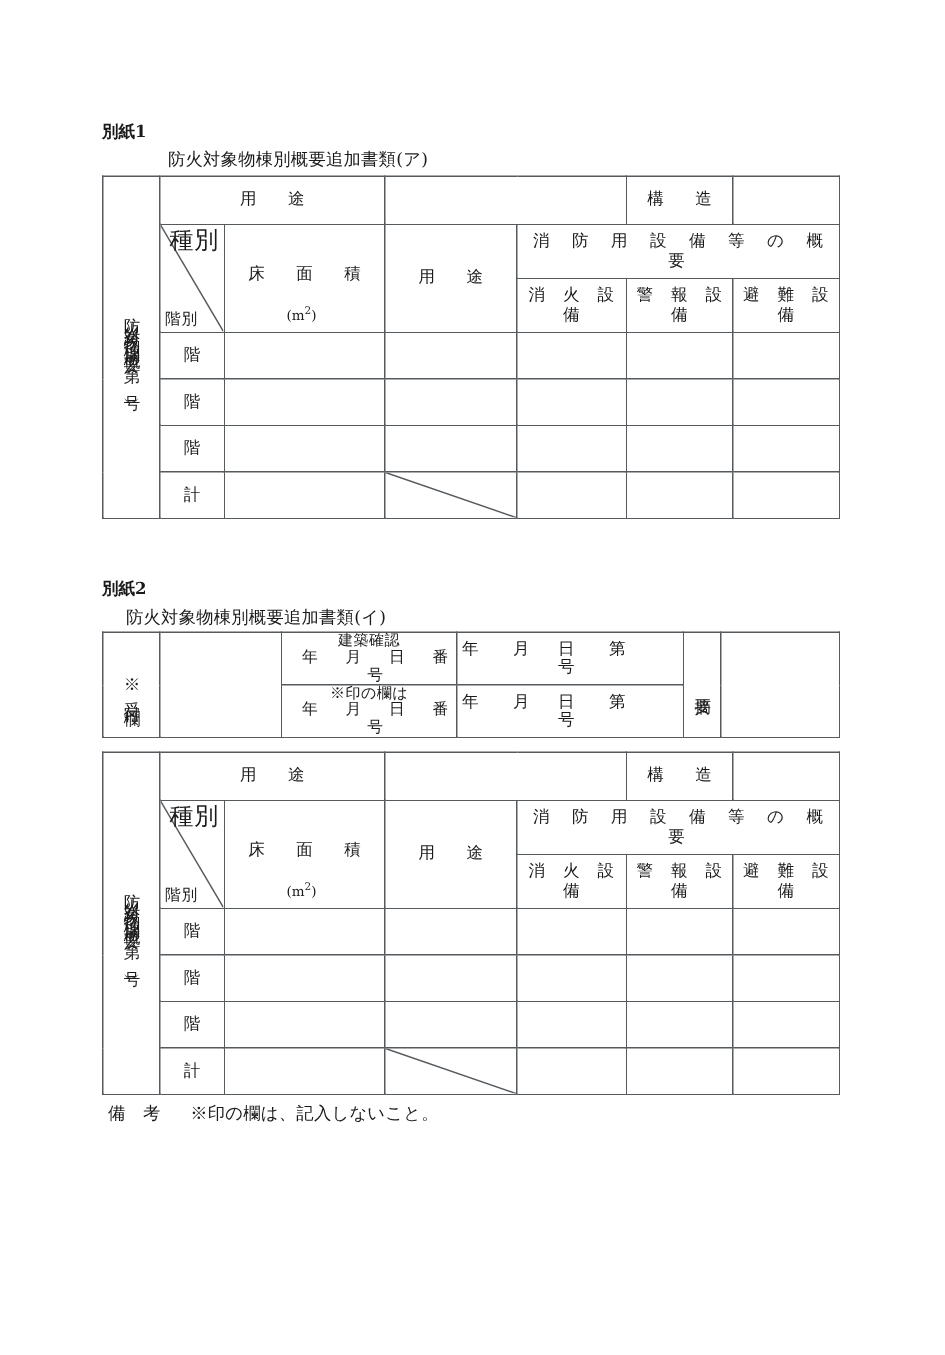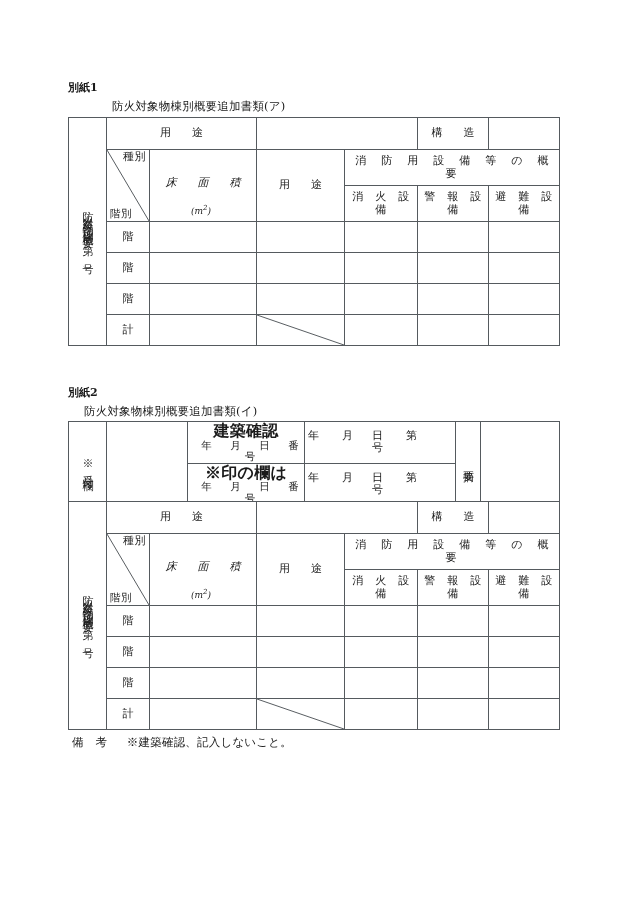--- a/index.html
+++ b/index.html
@@ -99,24 +99,23 @@
   .diag-cell .dg {
     position: absolute;
     left: 0; top: 0;
     width: 100%; height: 100%;
     pointer-events: none;
   }
   .diag-cell .lbl-top {
     position: absolute;
     top: 2px;
     right: 3px;
-    font-size: 11px;
+    font-size: 16px;
     letter-spacing: 0.5px;
     line-height: 1;
-    font-family: Liberation Mono, monospace;
   }
   .diag-cell .lbl-bot {
     position: absolute;
     bottom: 3px;
     left: 3px;
     font-size: 10.5px;
     letter-spacing: 0.5px;
     line-height: 1;
   }
 
@@ -125,21 +124,20 @@
   .strike-cell .dg {
     position: absolute;
     left: 0; top: 0;
     width: 100%; height: 100%;
     pointer-events: none;
   }
 
   
   .area-cell {
     position: relative;
-    font-style: italic;
   }
   .area-cell .area-main {
     position: absolute;
     left: 0; right: 0;
     top: 50%;
     transform: translateY(-72%);
     font-size: 11px;
     letter-spacing: 5px;
     text-indent: 5px;
   }
@@ -151,21 +149,21 @@
     letter-spacing: 0;
   }
   .area-cell .area-unit sup { font-size: 7px; }
 
   
   .twoline {
     text-align: left;
     padding: 2px 0 2px 5px;
     line-height: 1.35;
   }
-  .twoline .l1 { display: block; font-size: 16px; letter-spacing: 0.3px; font-weight: bold; }
+  .twoline .l1 { display: block; font-size: 10px; letter-spacing: 0.3px; }
   .twoline .l2 { display: block; font-size: 10.5px; letter-spacing: 4px; padding-left: 12px; }
 
   .datefield {
     font-size: 10.5px;
     letter-spacing: 0;
   }
   .datefield span { display: inline-block; }
   .d-y  { width: 34px; text-align: left; }
   .d-m  { width: 30px; text-align: left; }
   .d-d  { width: 34px; text-align: left; }
@@ -391,16 +389,16 @@
         <td></td>
         <td></td>
         <td></td>
       </tr>
     </tbody>
   </table>
 
   <div class="footer-note" style="left:72px; top:737px;">
     <span>備　考</span>
     <span style="display:inline-block; width:12px;"></span>
-    <span>※建築確認、記入しないこと。</span>
+    <span>※印の欄は、記入しないこと。</span>
   </div>
 
 </div>
 
 </body></html>

